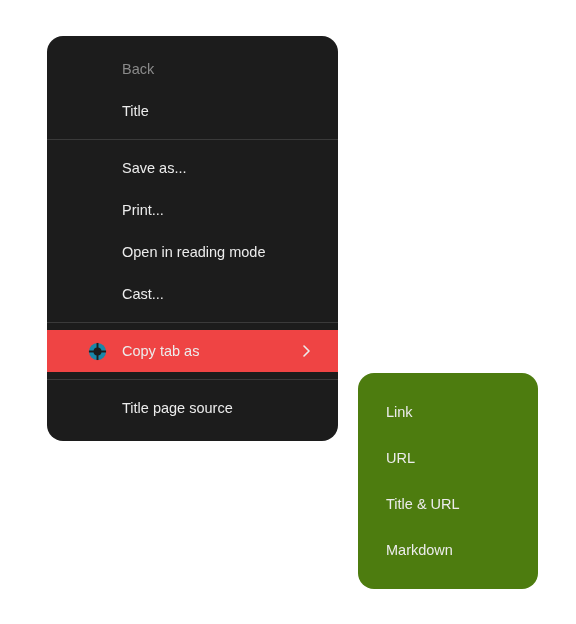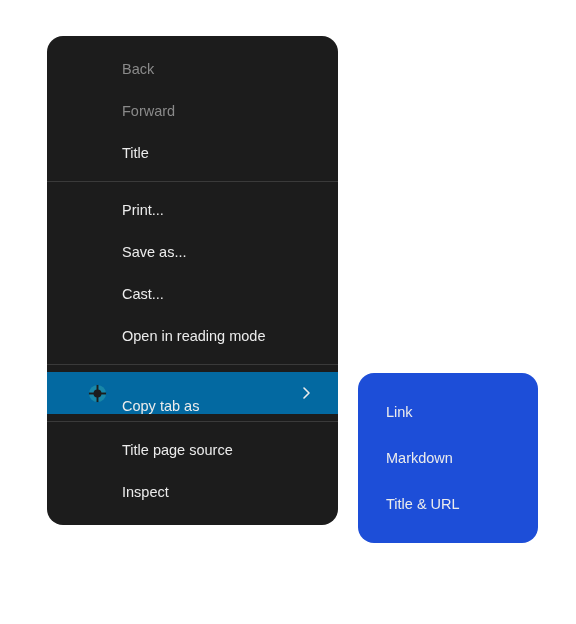--- a/index.html
+++ b/index.html
@@ -27,22 +27,21 @@
       align-items: center;
       height: 42px;
       padding: 0 28px 0 75px;
       position: relative;
       cursor: default;
     }
     .menu-item.disabled {
       color: #8a8a8a;
     }
     .menu-item.highlighted {
-      background: #0369a1;
-      align-items: flex-end;
+      background: #ef4444;
     }
     .menu-item .icon-slot {
       position: absolute;
       left: 40px;
       top: 50%;
       transform: translateY(-50%);
       width: 20px;
       height: 20px;
       display: flex;
       align-items: center;
@@ -62,60 +61,57 @@
     .divider {
       height: 1px;
       background: #3a3a3a;
       margin: 7px 0;
     }
     .submenu {
       position: absolute;
       left: 358px;
       top: 373px;
       width: 180px;
-      background: #1d4ed8;
+      background: #4d7c0f;
       border-radius: 16px;
       padding: 16px 0;
       color: #ececec;
     }
     .submenu .sub-item {
       height: 46px;
       display: flex;
       align-items: center;
       padding: 0 28px;
       cursor: default;
     }
   </style>
 </head>
 <body>
 
 <div class="context-menu">
 
   <div class="menu-item disabled">
     <span>Back</span>
   </div>
-  <div class="menu-item disabled">
-    <span>Forward</span>
-  </div>
   <div class="menu-item">
     <span>Title</span>
   </div>
   <div class="divider"></div>
 
   <div class="menu-item">
+    <span>Save as...</span>
+  </div>
+  <div class="menu-item">
     <span>Print...</span>
   </div>
   <div class="menu-item">
-    <span>Save as...</span>
+    <span>Open in reading mode</span>
   </div>
   <div class="menu-item">
     <span>Cast...</span>
-  </div>
-  <div class="menu-item">
-    <span>Open in reading mode</span>
   </div>
   <div class="divider"></div>
 
   <div class="menu-item highlighted">
     <span class="icon-slot">
       <svg width="19" height="19" viewBox="0 0 20 20">
         <circle cx="10" cy="10" r="9" fill="#1887a8"></circle>
         <rect x="9" y="1" width="2" height="18" fill="#1c1c1c"></rect>
         <rect x="1" y="9" width="18" height="2" fill="#1c1c1c"></rect>
         <circle cx="10" cy="10" r="4.2" fill="#1c1c1c"></circle>
@@ -126,28 +122,28 @@
       <svg width="8" height="12" viewBox="0 0 8 12">
         <path d="M1 1 L6 6 L1 11" stroke="#ececec" stroke-width="1.6" fill="none" stroke-linecap="round" stroke-linejoin="round"></path>
       </svg>
     </span>
   </div>
   <div class="divider"></div>
 
   <div class="menu-item">
     <span>Title page source</span>
   </div>
-  <div class="menu-item">
-    <span>Inspect</span>
-  </div>
 </div>
 
 <div class="submenu">
   <div class="sub-item">
     <span>Link</span>
   </div>
   <div class="sub-item">
-    <span>Markdown</span>
+    <span>URL</span>
   </div>
   <div class="sub-item">
     <span>Title &amp; URL</span>
   </div>
+  <div class="sub-item">
+    <span>Markdown</span>
+  </div>
 </div>
 
 </body></html>

